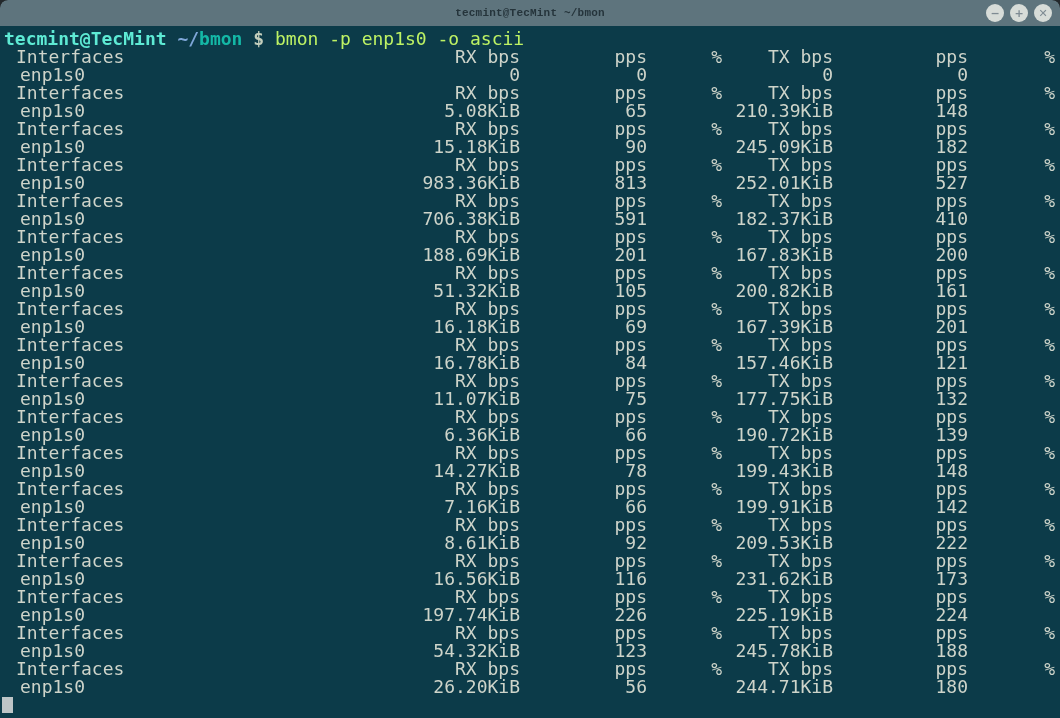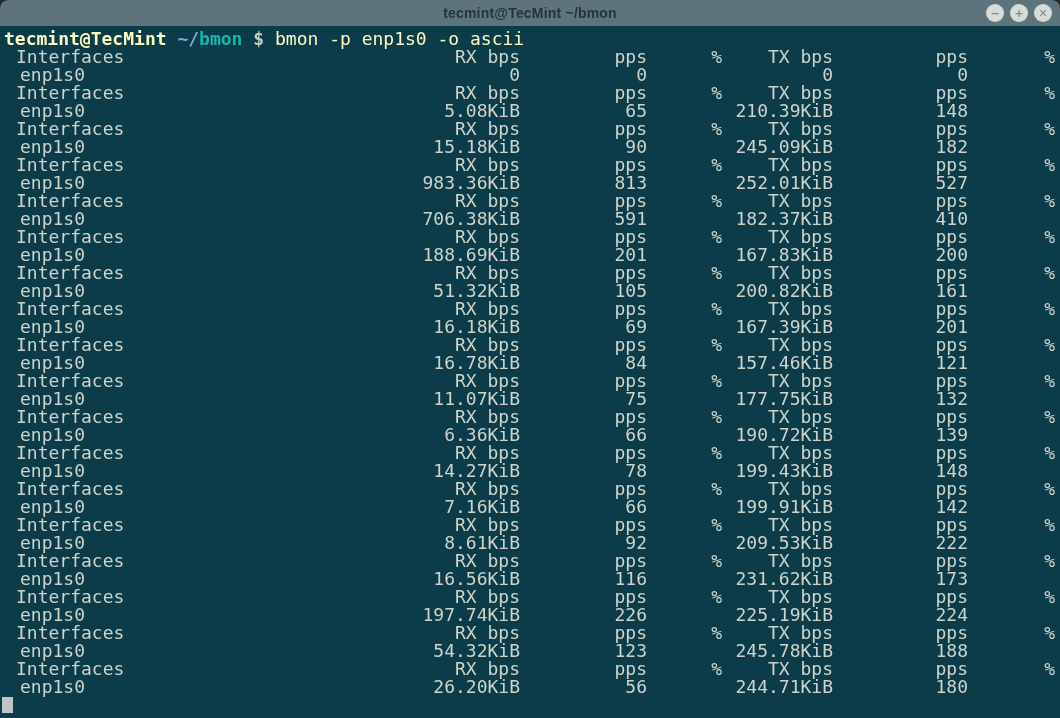--- a/index.html
+++ b/index.html
@@ -8,43 +8,43 @@
     border-radius:8px 8px 0 0;
     font-family:"DejaVu Sans Mono","Liberation Mono",monospace;
   }
   
   .titlebar{
     position:relative;height:26px;background:#5e747d;
     border-radius:8px 8px 0 0;
     display:flex;align-items:center;justify-content:center;
   }
   .titlebar .title{
-    font-family:Liberation Sans, sans-serif;
-    font-size:14px;font-weight:bold;color:#25343b;letter-spacing:.2px;
+    font-family:Liberation Mono, monospace;
+    font-size:11px;font-weight:bold;color:#25343b;letter-spacing:.2px;
   }
   .winbtns{position:absolute;right:8px;top:0;height:26px;display:flex;align-items:center;gap:6px;}
   .wbtn{
     width:18px;height:18px;border-radius:50%;background:#d7dcd8;
     display:flex;align-items:center;justify-content:center;
     font-family:"DejaVu Sans",sans-serif;font-size:11px;font-weight:bold;color:#7e8b93;
     cursor:default;user-select:none;
   }
   
   .screen{
     position:relative;height:688px;background:#0c3b49;
     padding-top:4px;box-sizing:content-box;
     font-size:18px;line-height:18px;color:#ced4ca;
   }
   .line{position:relative;height:18px;white-space:pre;}
   .prompt-line{padding-left:4px;}
-  .p-user{color:#fef9c3;font-weight:bold;}
+  .p-user{color:#5eead4;font-weight:bold;}
   .p-tilde{color:#7fa7d8;font-weight:bold;}
   .p-dir{color:#14b8a6;font-weight:bold;}
   .p-dollar{color:#c3cebc;font-weight:bold;}
-  .p-cmd{color:#fef9c3;}
+  .p-cmd{color:#bef264;}
   .row-label{position:absolute;left:16px;}
   .iface{position:absolute;left:20px;}
   .col{position:absolute;top:0;}
   .c0{right:540px;} .c1{right:413px;} .c2{right:338px;}
   .c3{right:227px;} .c4{right:92px;}  .c5{right:5px;}
   .cursor{
     position:absolute;left:2px;top:1px;width:11px;height:16px;
     background:#bdc5c7;
   }
 </style>

